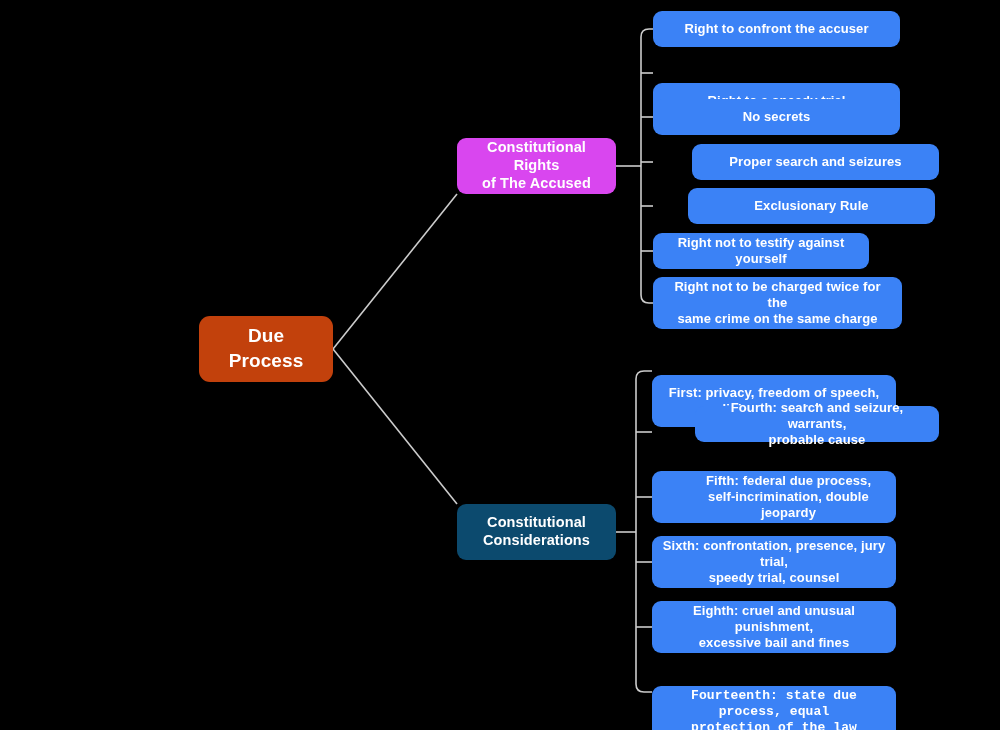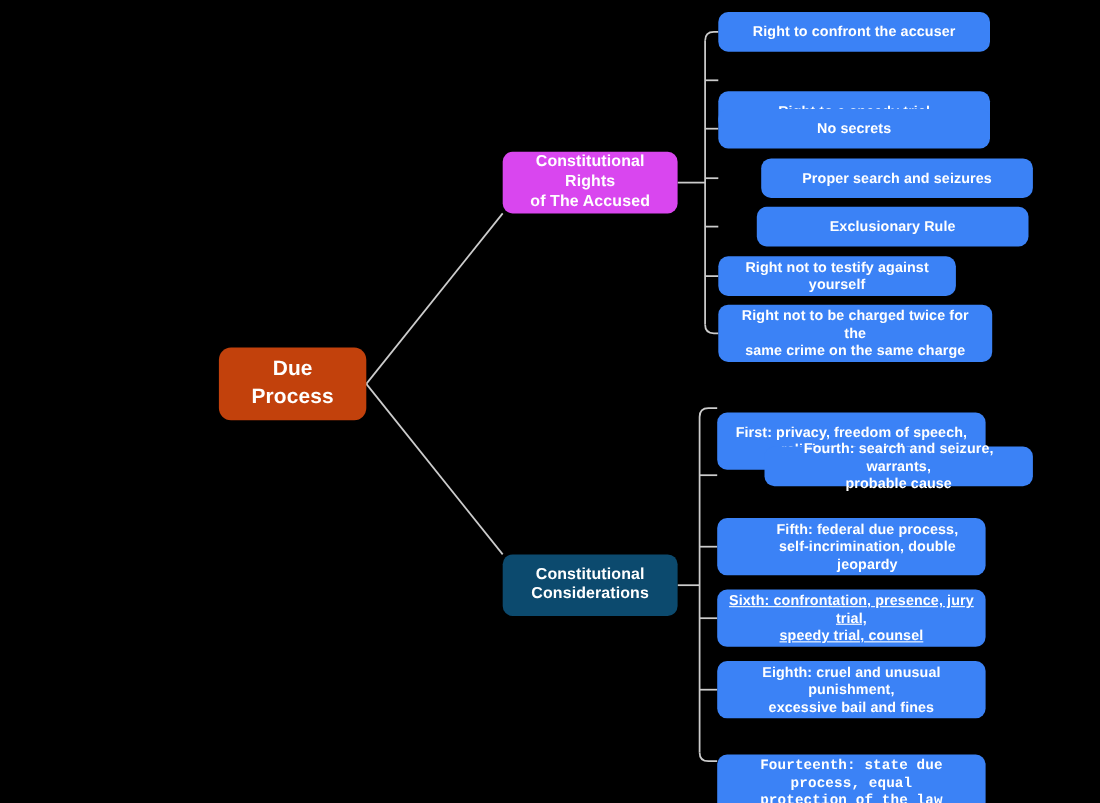--- a/index.html
+++ b/index.html
@@ -92,20 +92,20 @@
       <div class="node leaf" style="left: 653px; top: 277px; width: 249px; height: 52px;">Right not to be charged twice for the
 same crime on the same charge</div>
       <div class="node branch" style="background: #0c4a6e; left: 457px; top: 504px; width: 159px; height: 56px;">Constitutional
 Considerations</div>
       <div class="node leaf" style="left: 652px; top: 358px; width: 244px; height: 52px; margin-top: 17px;">First: privacy, freedom of speech,
 religion, association</div>
       <div class="node leaf" style="left: 652px; top: 406px; width: 244px; height: 36px; margin-left: 43px;">Fourth: search and seizure, warrants,
 probable cause</div>
       <div class="node leaf" style="left: 652px; top: 471px; width: 244px; height: 52px; padding-left: 39px;">Fifth: federal due process,
 self-incrimination, double jeopardy</div>
-      <div class="node leaf" style="left: 652px; top: 536px; width: 244px; height: 52px; text-decoration: underline;">Sixth: confrontation, presence, jury trial,
+      <div class="node leaf" style="left: 652px; top: 536px; width: 244px; height: 52px;">Sixth: confrontation, presence, jury trial,
 speedy trial, counsel</div>
       <div class="node leaf" style="left: 652px; top: 601px; width: 244px; height: 52px;">Eighth: cruel and unusual punishment,
 excessive bail and fines</div>
       <div class="node leaf" style="left: 652px; top: 686px; width: 244px; height: 52px; font-family: Liberation Mono, monospace;">Fourteenth: state due process, equal
 protection of the law</div>
     </div>
 </div>
 
 </body></html>

